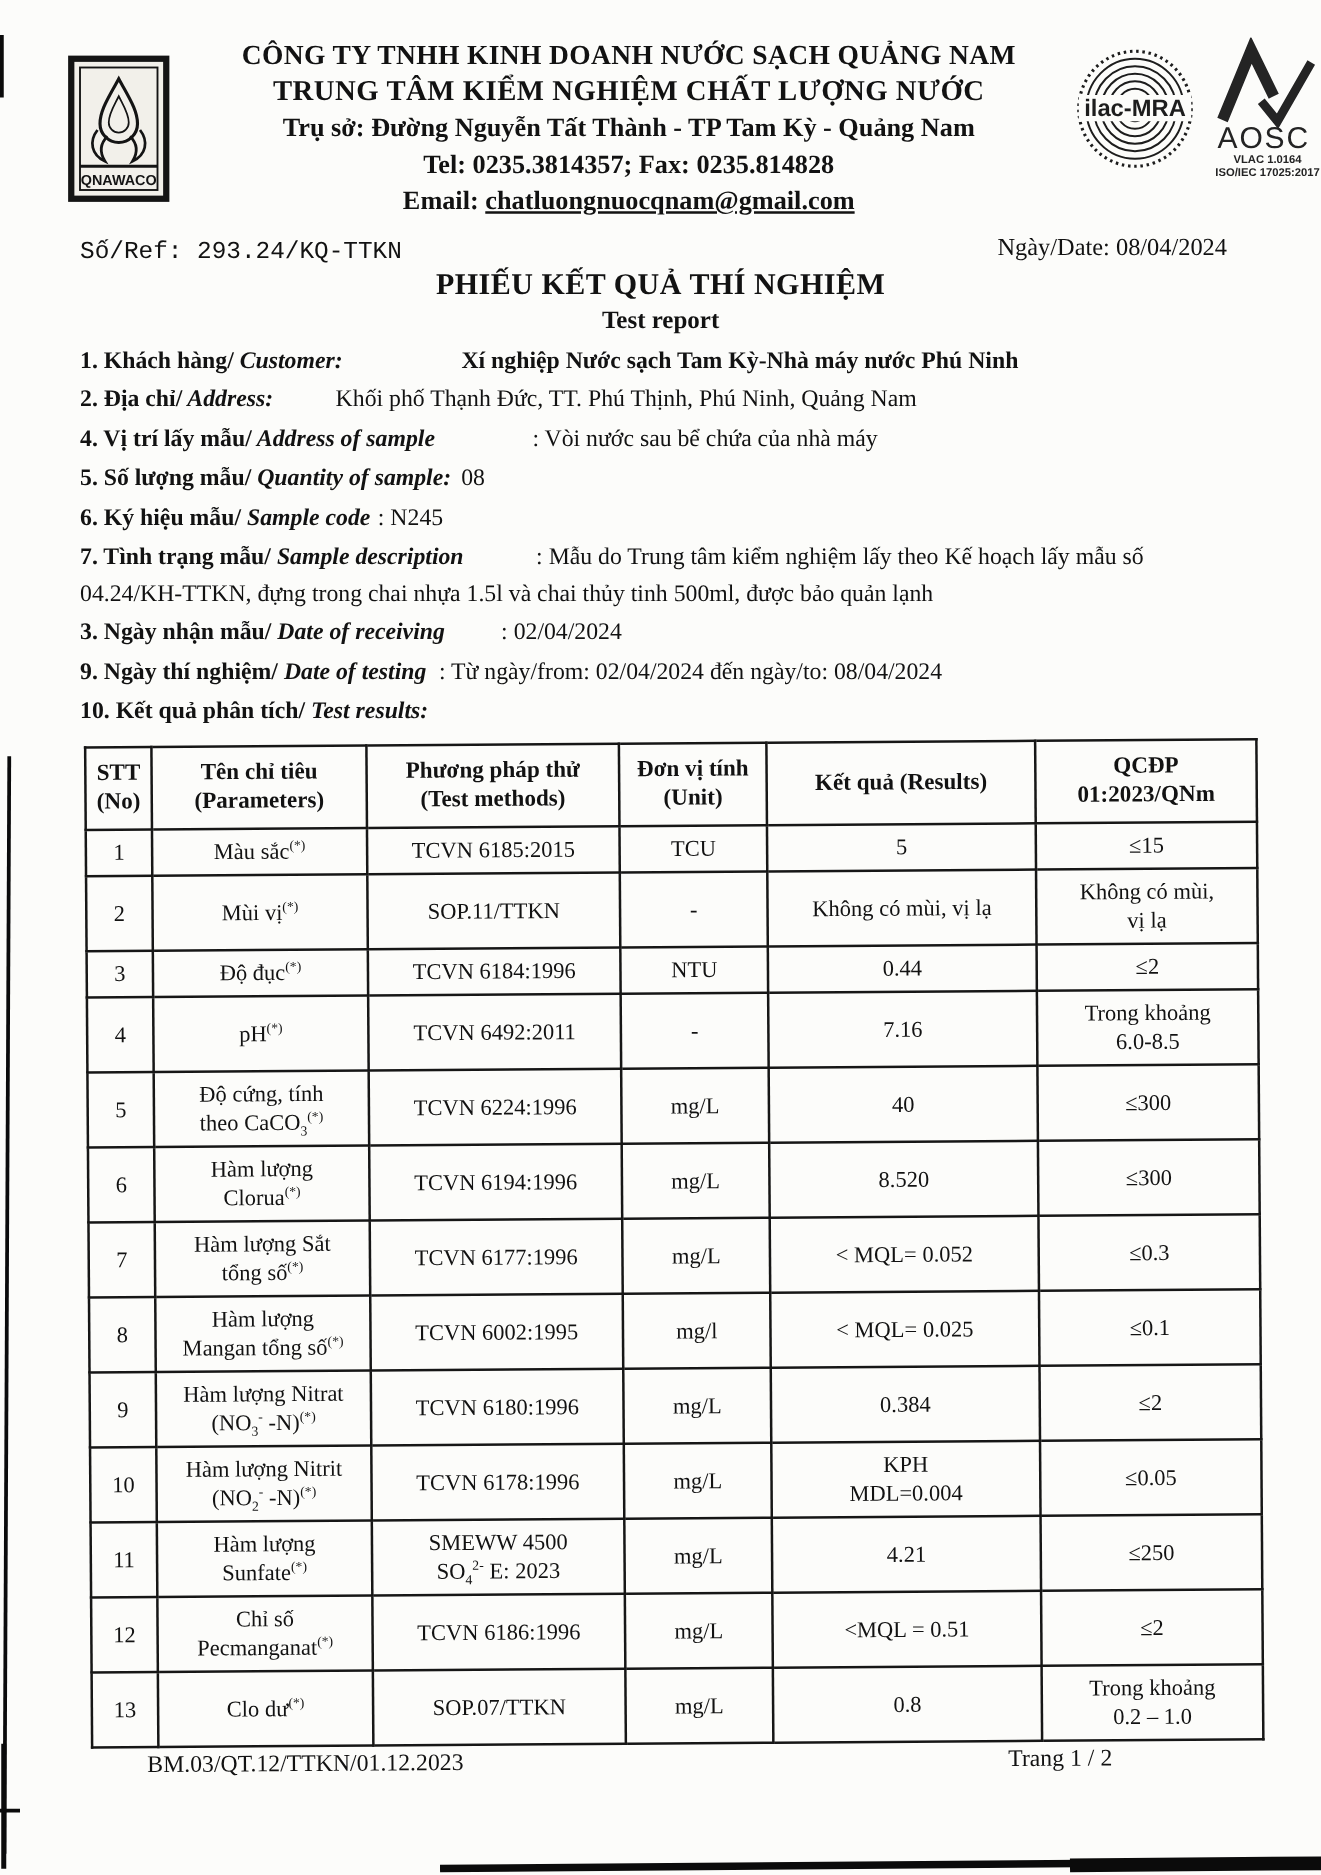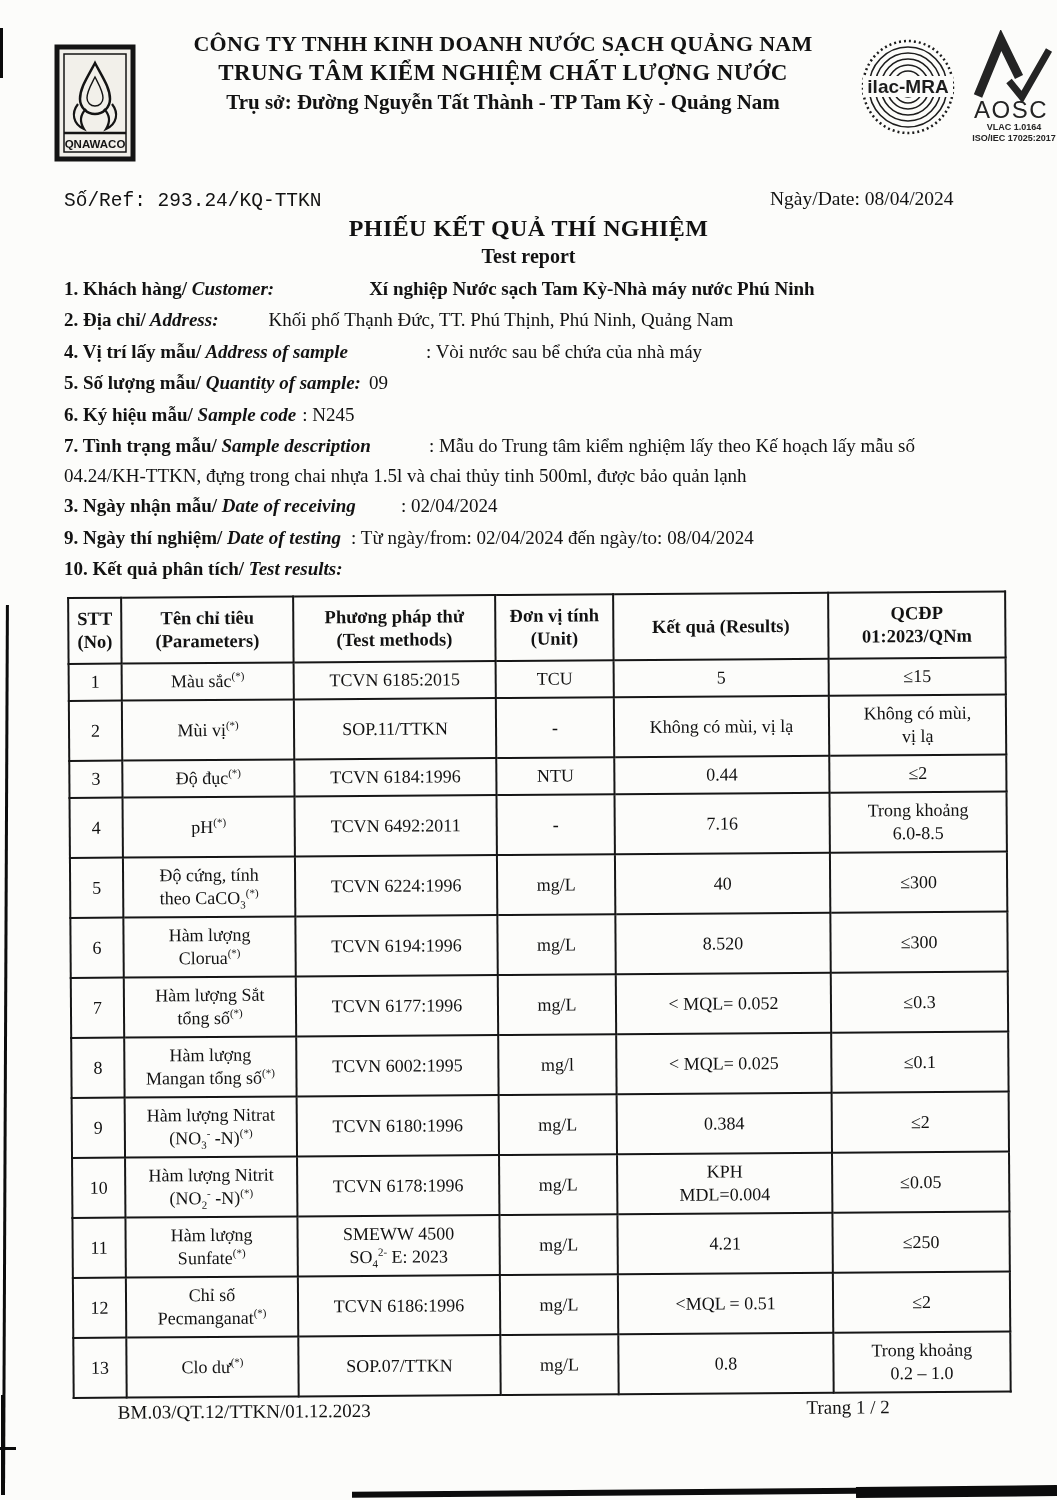--- a/index.html
+++ b/index.html
@@ -16,21 +16,21 @@
   .header-text{position:absolute;left:150px;top:30px;width:706px;text-align:center;}
   .h-line1{font-size:22px;line-height:28px;font-weight:bold;letter-spacing:.3px;}
   .h-line2{font-size:23px;line-height:30px;font-weight:bold;letter-spacing:.4px;}
   .h-line3,.h-line4,.h-line5{font-size:21px;line-height:29px;font-weight:bold;}
   .h-line5 .email{text-decoration:underline;}
   .cert-ilac{position:absolute;left:860px;top:38px;width:96px;height:98px;}
   .cert-aosc{position:absolute;left:950px;top:30px;width:106px;height:114px;}
 
   
   .ref-no{position:absolute;left:64px;top:190px;font-size:19.5px;font-family:Liberation Mono, monospace;}
-  .ref-date{position:absolute;left:770px;top:188px;font-size:19.5px;}
+  .ref-date{position:absolute;left:798px;top:188px;font-size:19.5px;}
   .doc-title{position:absolute;left:0;top:215px;width:100%;text-align:center;
              font-size:24px;font-weight:bold;letter-spacing:.4px;}
   .doc-subtitle{position:absolute;left:0;top:245px;width:100%;text-align:center;
              font-size:20px;font-weight:bold;}
 
   
   .fields{position:absolute;left:64px;top:273px;width:940px;font-size:19px;}
   .field{line-height:31.4px;white-space:nowrap;}
   .field .flabel{font-weight:bold;}
   .field .flabel i{font-style:italic;}
@@ -86,20 +86,22 @@
       <path d="M58 60 C65 69 63 80 52 85 C57 77 55 70 50 65" fill="none" stroke="#141414" stroke-width="2.2"></path>
       <line x1="10" y1="89" x2="72" y2="89" stroke="#141414" stroke-width="2.5"></line>
       <text x="41" y="104" font-size="11.5" font-weight="bold" text-anchor="middle" font-family="Liberation Sans, sans-serif" fill="#141414">QNAWACO</text>
     </svg>
   </div>
 
   <div class="header-text">
     <div class="h-line1">CÔNG TY TNHH KINH DOANH NƯỚC SẠCH QUẢNG NAM</div>
     <div class="h-line2">TRUNG TÂM KIỂM NGHIỆM CHẤT LƯỢNG NƯỚC</div>
     <div class="h-line3">Trụ sở: Đường Nguyễn Tất Thành - TP Tam Kỳ -  Quảng Nam</div>
+    <div class="h-line4">Tel: 0235.3814357; Fax: 0235.814828</div>
+    <div class="h-line5"><span>Email: </span><span class="email">chatluongnuocqnam@gmail.com</span></div>
   </div>
 
   <div class="cert-ilac">
     <svg width="96" height="98" viewBox="0 0 96 98">
       <g stroke="#1d1d1d" fill="none">
         <ellipse cx="48" cy="49" rx="45" ry="46" stroke-width="2.5" stroke-dasharray="2 3"></ellipse>
         <ellipse cx="48" cy="49" rx="39" ry="40" stroke-width="1.6"></ellipse>
         <ellipse cx="48" cy="49" rx="33" ry="34" stroke-width="1.6"></ellipse>
         <ellipse cx="48" cy="49" rx="27" ry="28" stroke-width="1.6"></ellipse>
         <ellipse cx="48" cy="49" rx="21" ry="22" stroke-width="1.6"></ellipse>
@@ -123,21 +125,21 @@
 
   <div class="ref-no">Số/Ref: 293.24/KQ-TTKN</div>
   <div class="ref-date">Ngày/Date: 08/04/2024</div>
   <div class="doc-title">PHIẾU KẾT QUẢ THÍ NGHIỆM</div>
   <div class="doc-subtitle">Test report</div>
 
   <div class="fields">
     <div class="field"><span class="flabel"><b>1. Khách hàng/</b><i> Customer:</i></span><span class="fvalue">Xí nghiệp Nước sạch Tam Kỳ-Nhà máy nước Phú Ninh</span></div>
     <div class="field"><span class="flabel"><b>2. Địa chỉ/</b><i> Address:</i></span><span class="fvalue">Khối phố Thạnh Đức, TT. Phú Thịnh, Phú Ninh, Quảng Nam</span></div>
     <div class="field"><span class="flabel"><b>4. Vị trí lấy mẫu/</b><i> Address of sample</i></span><span class="fvalue">: Vòi nước sau bể chứa của nhà máy</span></div>
-    <div class="field"><span class="flabel"><b>5. Số lượng mẫu/</b><i> Quantity of sample:</i></span><span class="fvalue">09</span></div>
+    <div class="field"><span class="flabel"><b>5. Số lượng mẫu/</b><i> Quantity of sample:</i></span><span class="fvalue">08</span></div>
     <div class="field"><span class="flabel"><b>6. Ký hiệu mẫu/</b><i> Sample code</i></span><span class="fvalue">: N245</span></div>
     <div class="field"><span class="flabel"><b>7. Tình trạng mẫu/</b><i> Sample description</i></span><span class="fvalue">: Mẫu do Trung tâm kiểm nghiệm lấy theo Kế hoạch lấy mẫu số</span></div>
     <div class="field-line2">04.24/KH-TTKN, đựng trong chai nhựa 1.5l và chai thủy tinh 500ml, được bảo quản lạnh</div>
     <div class="field"><span class="flabel"><b>3. Ngày nhận mẫu/</b><i> Date of receiving</i></span><span class="fvalue">: 02/04/2024</span></div>
     <div class="field"><span class="flabel"><b>9. Ngày thí nghiệm/</b><i> Date of testing</i></span><span class="fvalue">: Từ ngày/from: 02/04/2024  đến ngày/to: 08/04/2024</span></div>
     <div class="field"><span class="flabel"><b>10. Kết quả phân tích/</b><i> Test results:</i></span></div>
   </div>
 
   <div class="lower">
     <table class="results">

